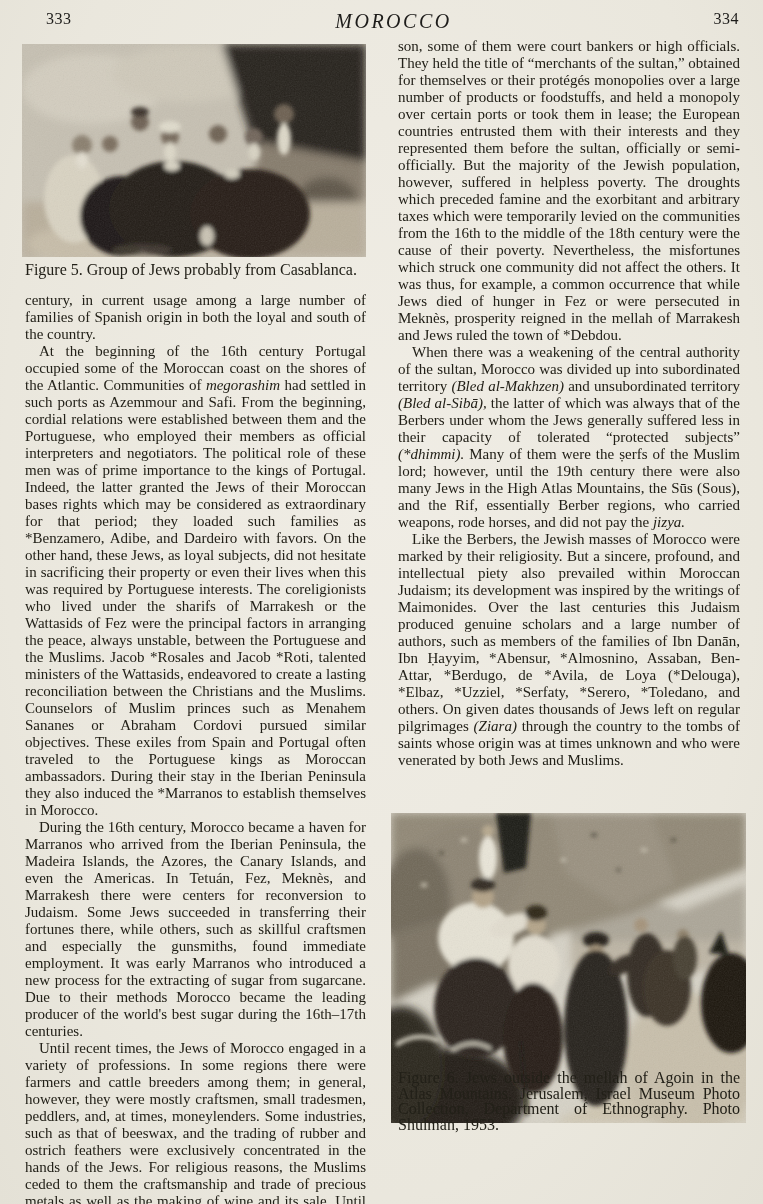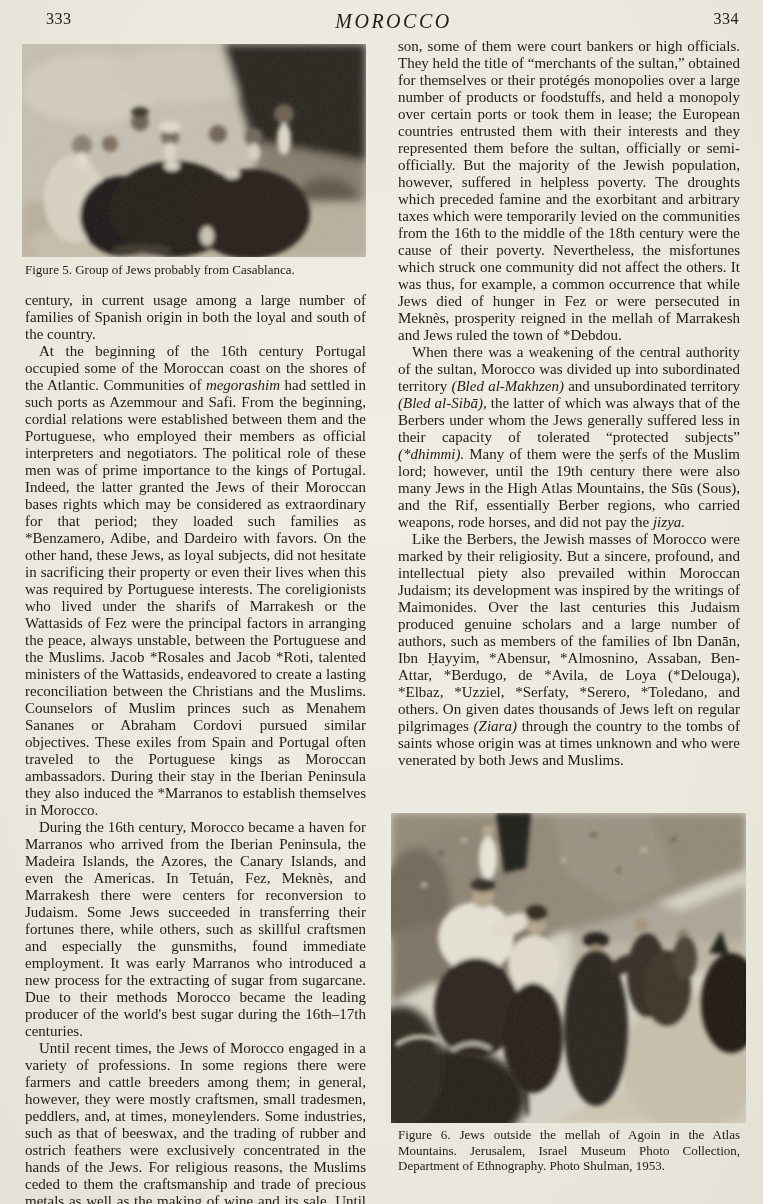--- a/index.html
+++ b/index.html
@@ -14,23 +14,23 @@
   .hdr-num.left{left:46px;}
   .hdr-num.right{right:24px;}
   .hdr-title{
     position:absolute;top:10px;left:12px;width:100%;text-align:center;
     font-size:20px;letter-spacing:2.5px;font-style:italic;
   }
   .photo{position:absolute;overflow:hidden;background:#c6c0b2;}
   .photo svg{display:block;width:100%;height:100%;}
   .fig5{left:22px;top:44px;width:344px;height:213px;}
   .fig6{left:391px;top:813px;width:355px;height:310px;}
-  .caption{position:absolute;font-size:13px;line-height:15.5px;color:#222018;}
+  .caption{position:absolute;font-size:16px;line-height:15.5px;color:#222018;}
   .fig5cap{left:25px;top:262px;width:341px;}
-  .fig6cap{left:398px;top:1127px;width:342px;text-align:justify;}
+  .fig6cap{left:398px;top:1070px;width:342px;text-align:justify;}
   .col{
     position:absolute;width:341px;text-align:justify;
     font-size:15px;line-height:17px;color:#222018;font-family:Liberation Serif, serif;
   }
   .col.right{width:342px;}
   .col p{margin:0;padding:0;}
   .col p.indent{text-indent:14px;}
   #left-col{left:25px;top:292px;}
   #right-col{left:398px;top:38px;}
 </style>

